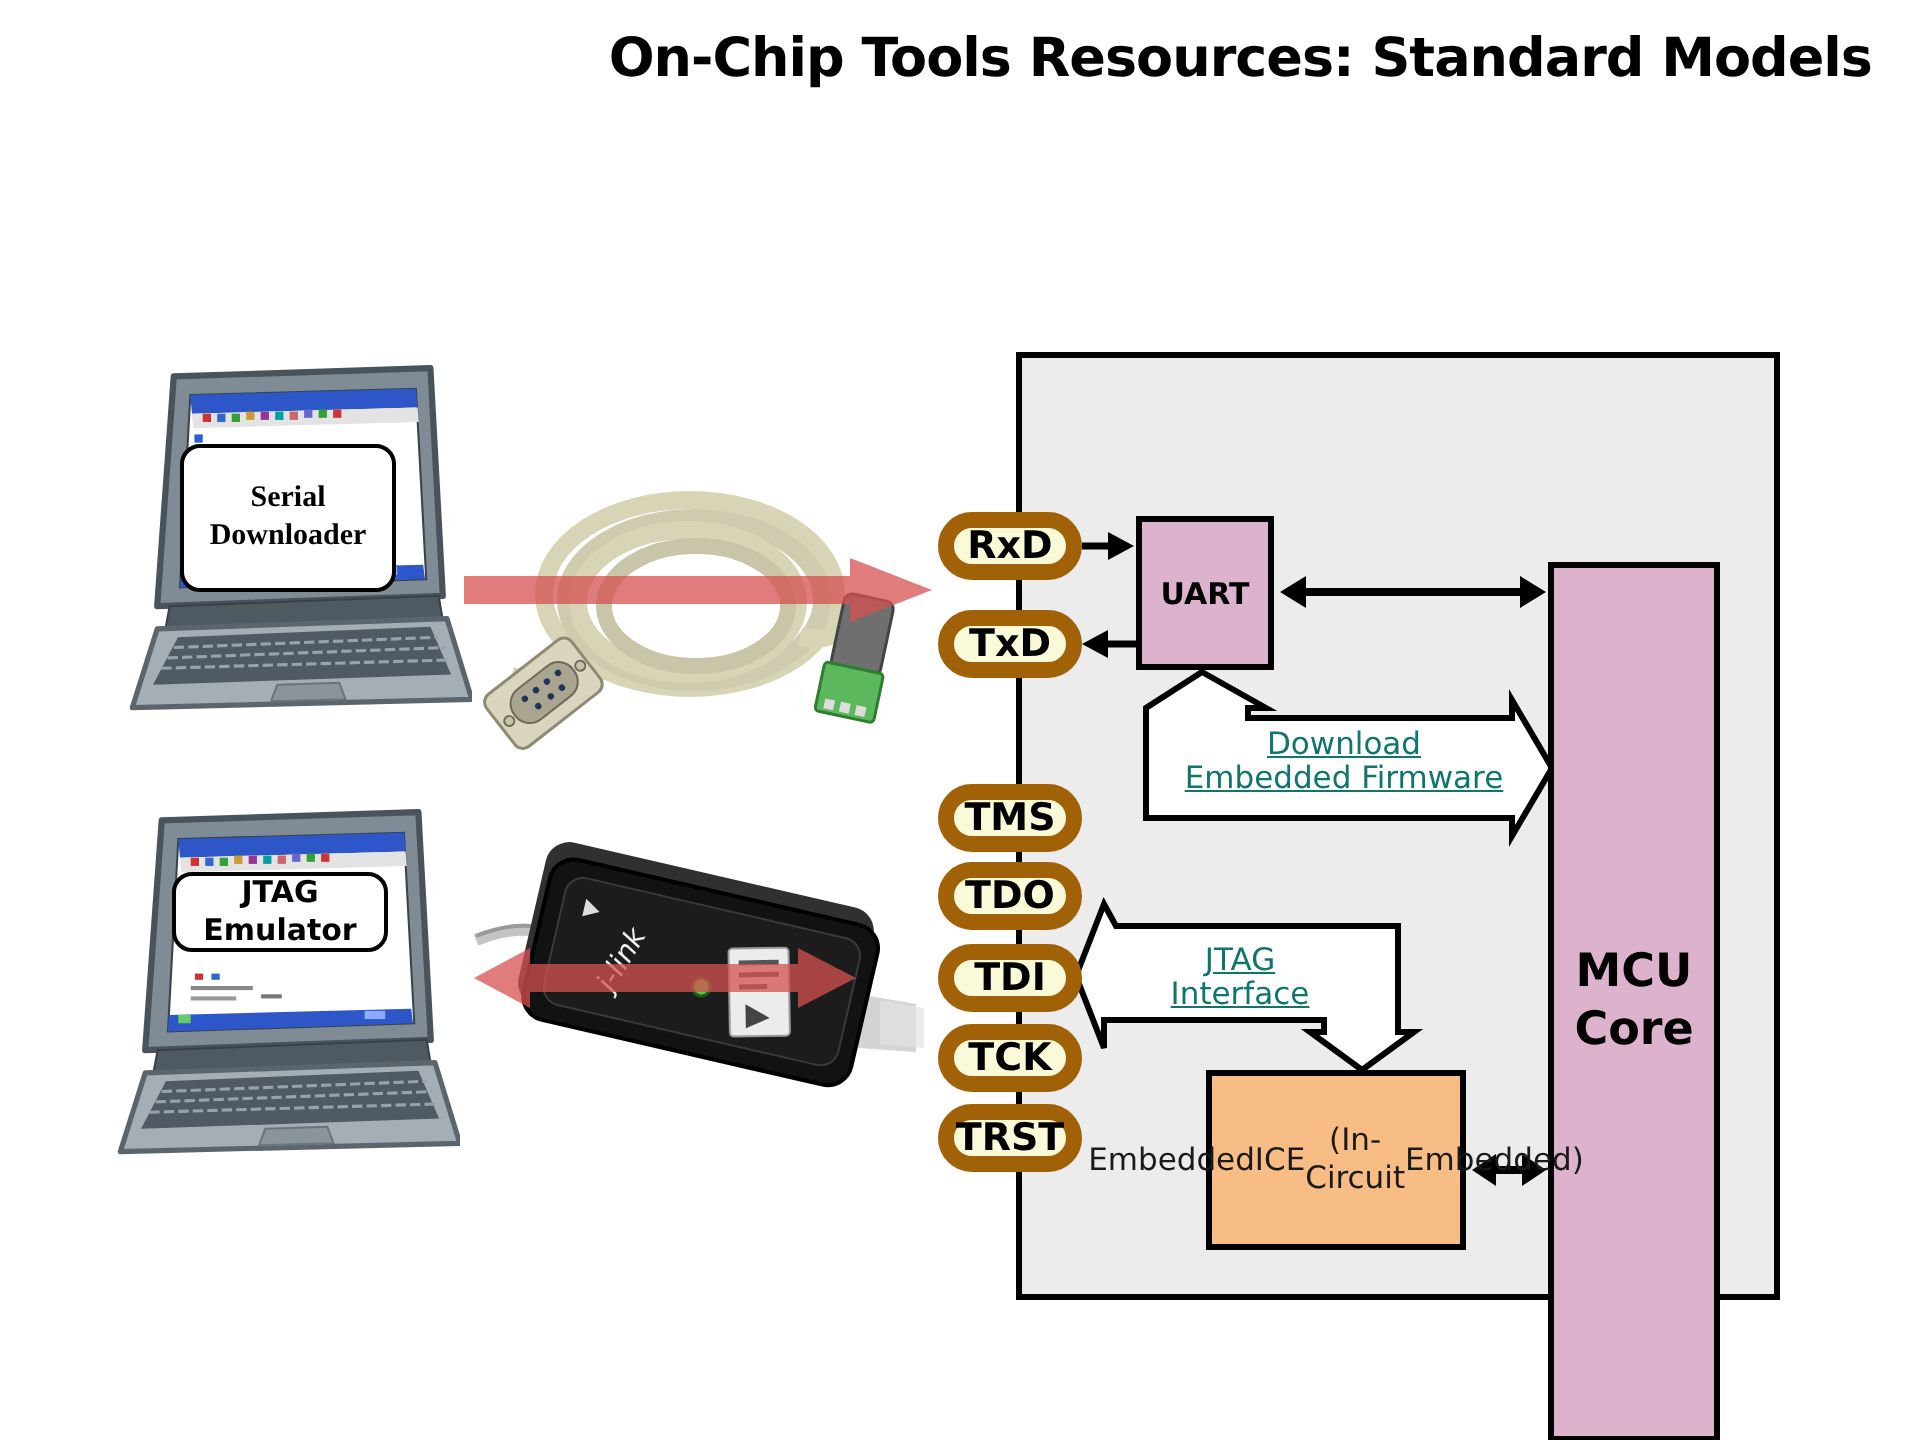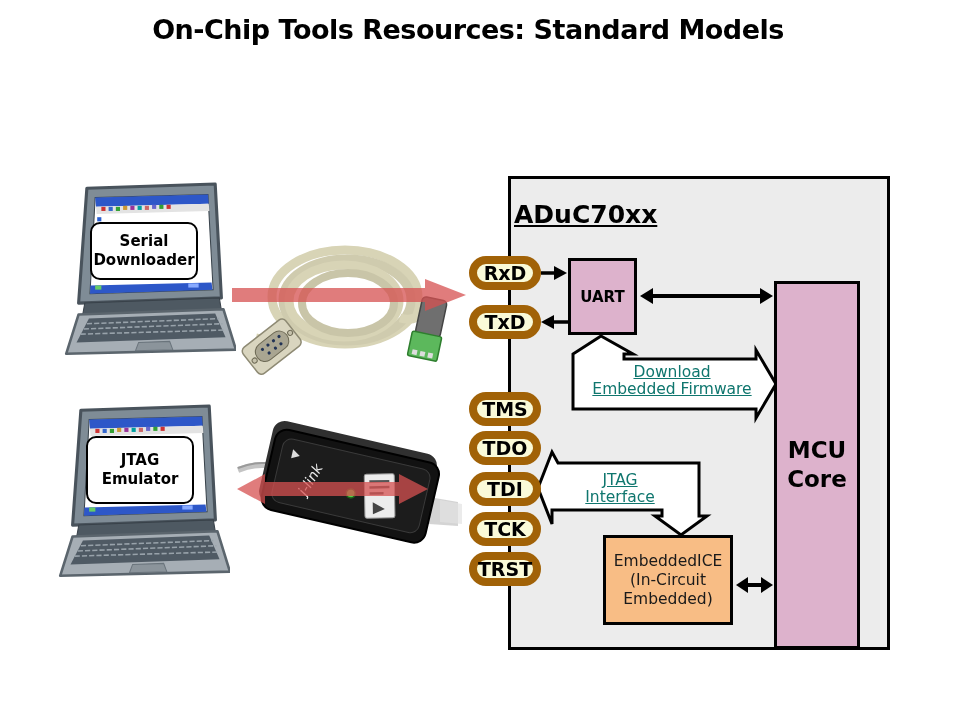--- a/index.html
+++ b/index.html
@@ -1,62 +1,61 @@
 <!DOCTYPE html>
 <html><head>
 <meta charset="utf-8">
 <style>
   html,body{margin:0;padding:0;background:#fff;}
   .slide{position:relative;width:960px;height:720px;background:#fff;overflow:hidden;
          font-family:"DejaVu Sans","Liberation Sans",sans-serif;color:#000;}
-  .title{position:absolute;left:0;top:14px;width:936px;text-align:center;
+  .title{position:absolute;left:0;top:14px;width:936px;text-align:right;
          font-size:27px;font-weight:bold;letter-spacing:-0.5px;}
   .armwsd{position:absolute;left:280px;top:196px;width:140px;text-align:center;font-size:21px;}
   
   .chip-box{position:absolute;left:508px;top:176px;width:382px;height:474px;
             background:#ececec;border:3px solid #000;box-sizing:border-box;z-index:1;}
   .chip-name{position:absolute;left:514px;top:200px;font-size:25px;font-weight:bold;
              text-decoration:underline;z-index:5;}
   .block{position:absolute;box-sizing:border-box;border:3px solid #000;display:flex;
          align-items:center;justify-content:center;text-align:center;z-index:3;}
   .uart{left:568px;top:258px;width:69px;height:77px;background:#ddb2cc;
         font-size:15px;font-weight:bold;}
-  .mcu{left:774px;top:281px;width:86px;height:368px;background:#ddb2cc;
+  .mcu{left:774px;top:281px;width:86px;height:440px;background:#ddb2cc;
        font-size:23px;font-weight:bold;line-height:1.25;}
   .ice{left:603px;top:535px;width:130px;height:90px;background:#f8bd85;
-       font-size:15.5px;line-height:19px;flex-direction:column;color:#1a1a1a;}
+       font-size:15.5px;line-height:19px;flex-direction:row;color:#1a1a1a;}
   
   .pin{position:absolute;left:469px;width:72px;height:34px;background:#fafad8;
        border:8px solid #a16207;border-radius:17px;box-sizing:border-box;z-index:4;
        display:flex;align-items:center;justify-content:center;
        font-size:19px;font-weight:bold;letter-spacing:0px;}
   
   .arrow-label{position:absolute;text-align:center;font-size:15.5px;line-height:17px;
                color:#0f766e;z-index:5;text-decoration:underline;}
   .dl-label{left:589px;top:364px;width:166px;}
   .ji-label{left:560px;top:472px;width:120px;}
   
   .laptop{position:absolute;z-index:2;}
   .laptop-label{position:absolute;z-index:5;background:#fff;border:2.5px solid #000;
                 border-radius:10px;display:flex;align-items:center;justify-content:center;
                 text-align:center;font-weight:bold;font-size:15px;line-height:1.25;
                 box-sizing:border-box;}
-  .lbl1{left:90px;top:222px;width:108px;height:58px;}
-  .lbl2{left:86px;top:436px;width:108px;height:68px;}
+  .lbl1{left:90px;top:222px;width:108px;height:74px;font-family:Liberation Serif, serif;}
+  .lbl2{left:86px;top:436px;width:108px;height:40px;}
   .overlay-svg{position:absolute;left:0;top:0;z-index:2;}
 </style>
 </head>
 <body>
 
 <div class="slide">
 
   <div class="title">On-Chip Tools Resources: Standard Models</div>
 
   <div class="chip-box"></div>
-  <div class="chip-name">ADuC70xx</div>
 
 
   <div class="laptop" style="left:64px;top:182px;">
     <svg width="172" height="178" viewBox="0 0 166 172">
       <polygon points="22,6 146,2 152,112 14,117" fill="#7f8c96" stroke="#49535c" stroke-width="3" stroke-linejoin="round"></polygon>
       <polygon points="30,15 139,12 144,104 25,108" fill="#ffffff" stroke="#3a444c" stroke-width="1"></polygon>
       <polygon points="30,15 139,12 139.8,21 30.8,24" fill="#2d57c8"></polygon>
       <polygon points="30.8,24 139.8,21 140.4,28 31.4,31" fill="#e3e3e3"></polygon>
       <g>
         <rect x="36" y="24" width="4" height="4" fill="#cc3333"></rect>

